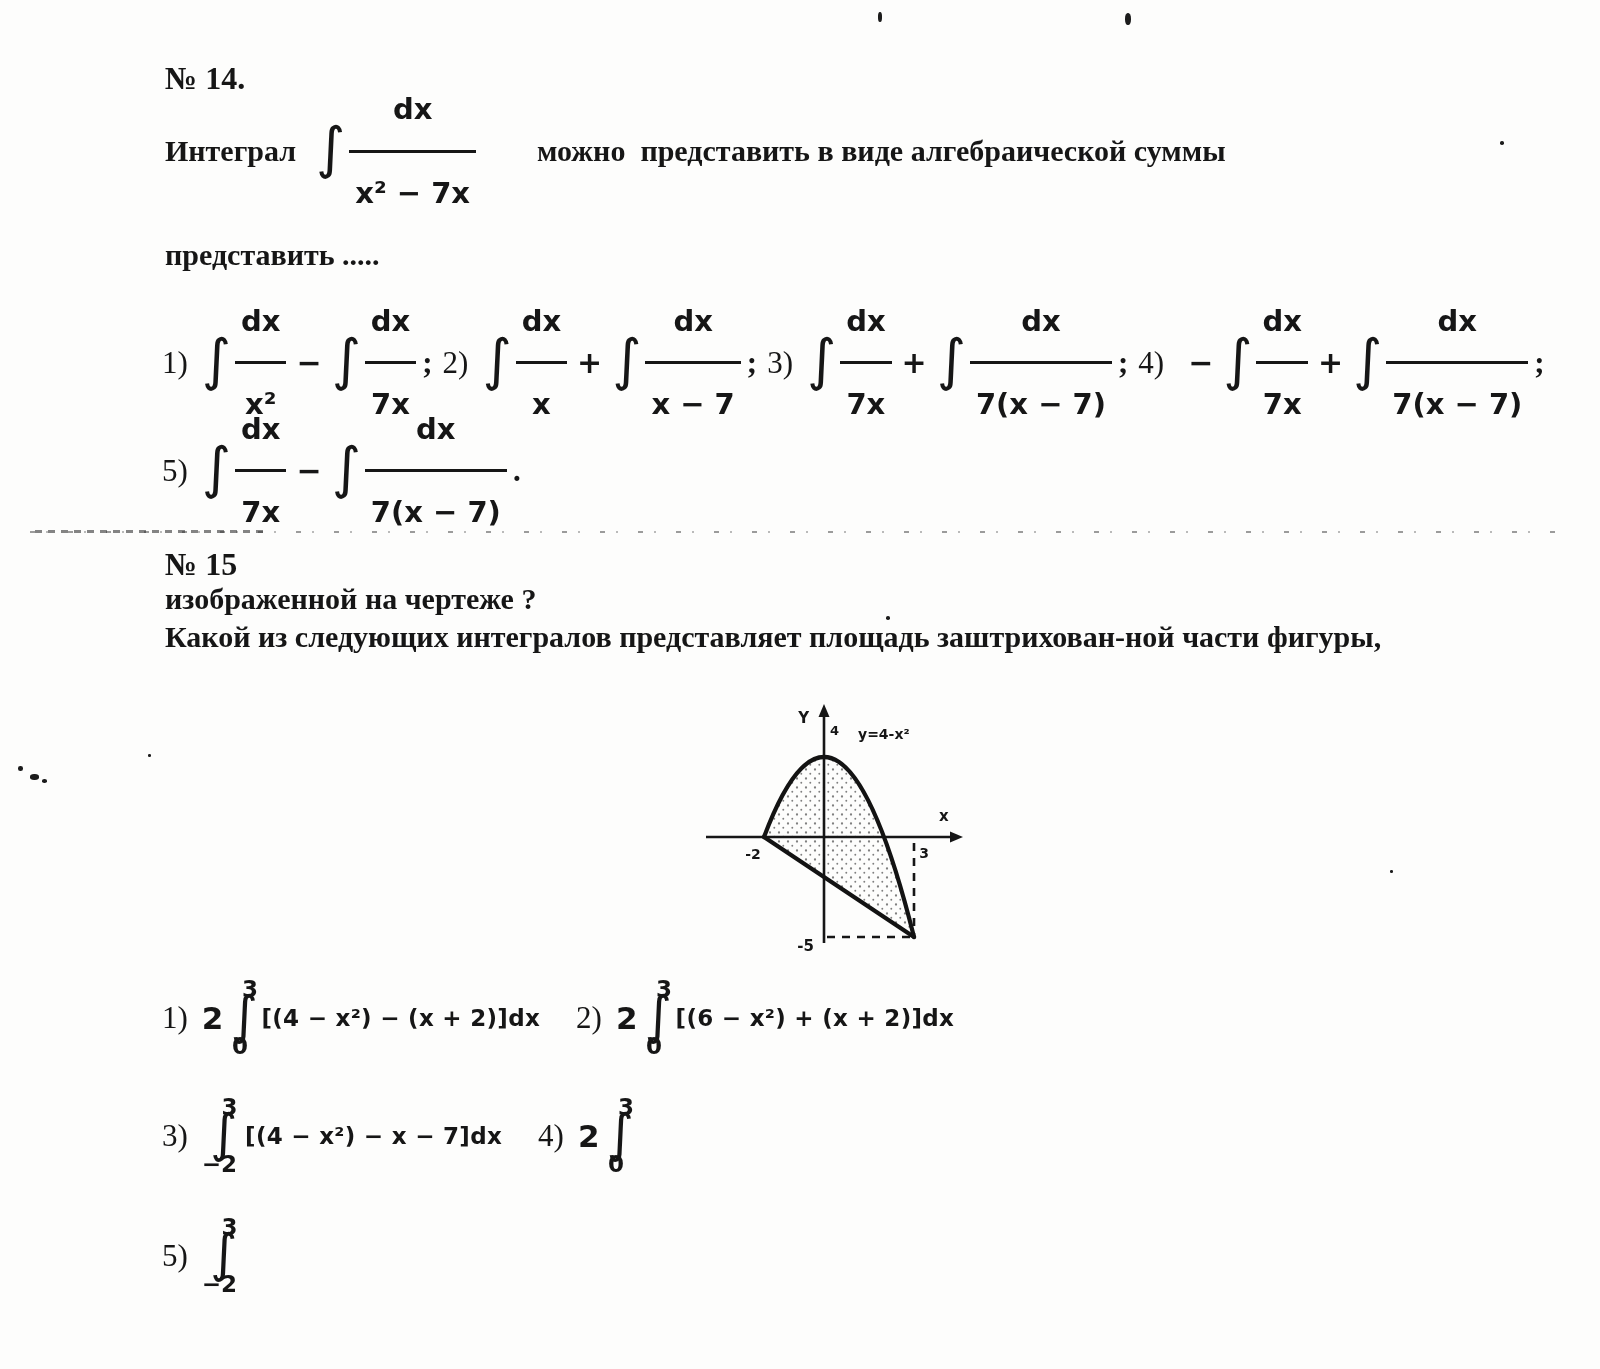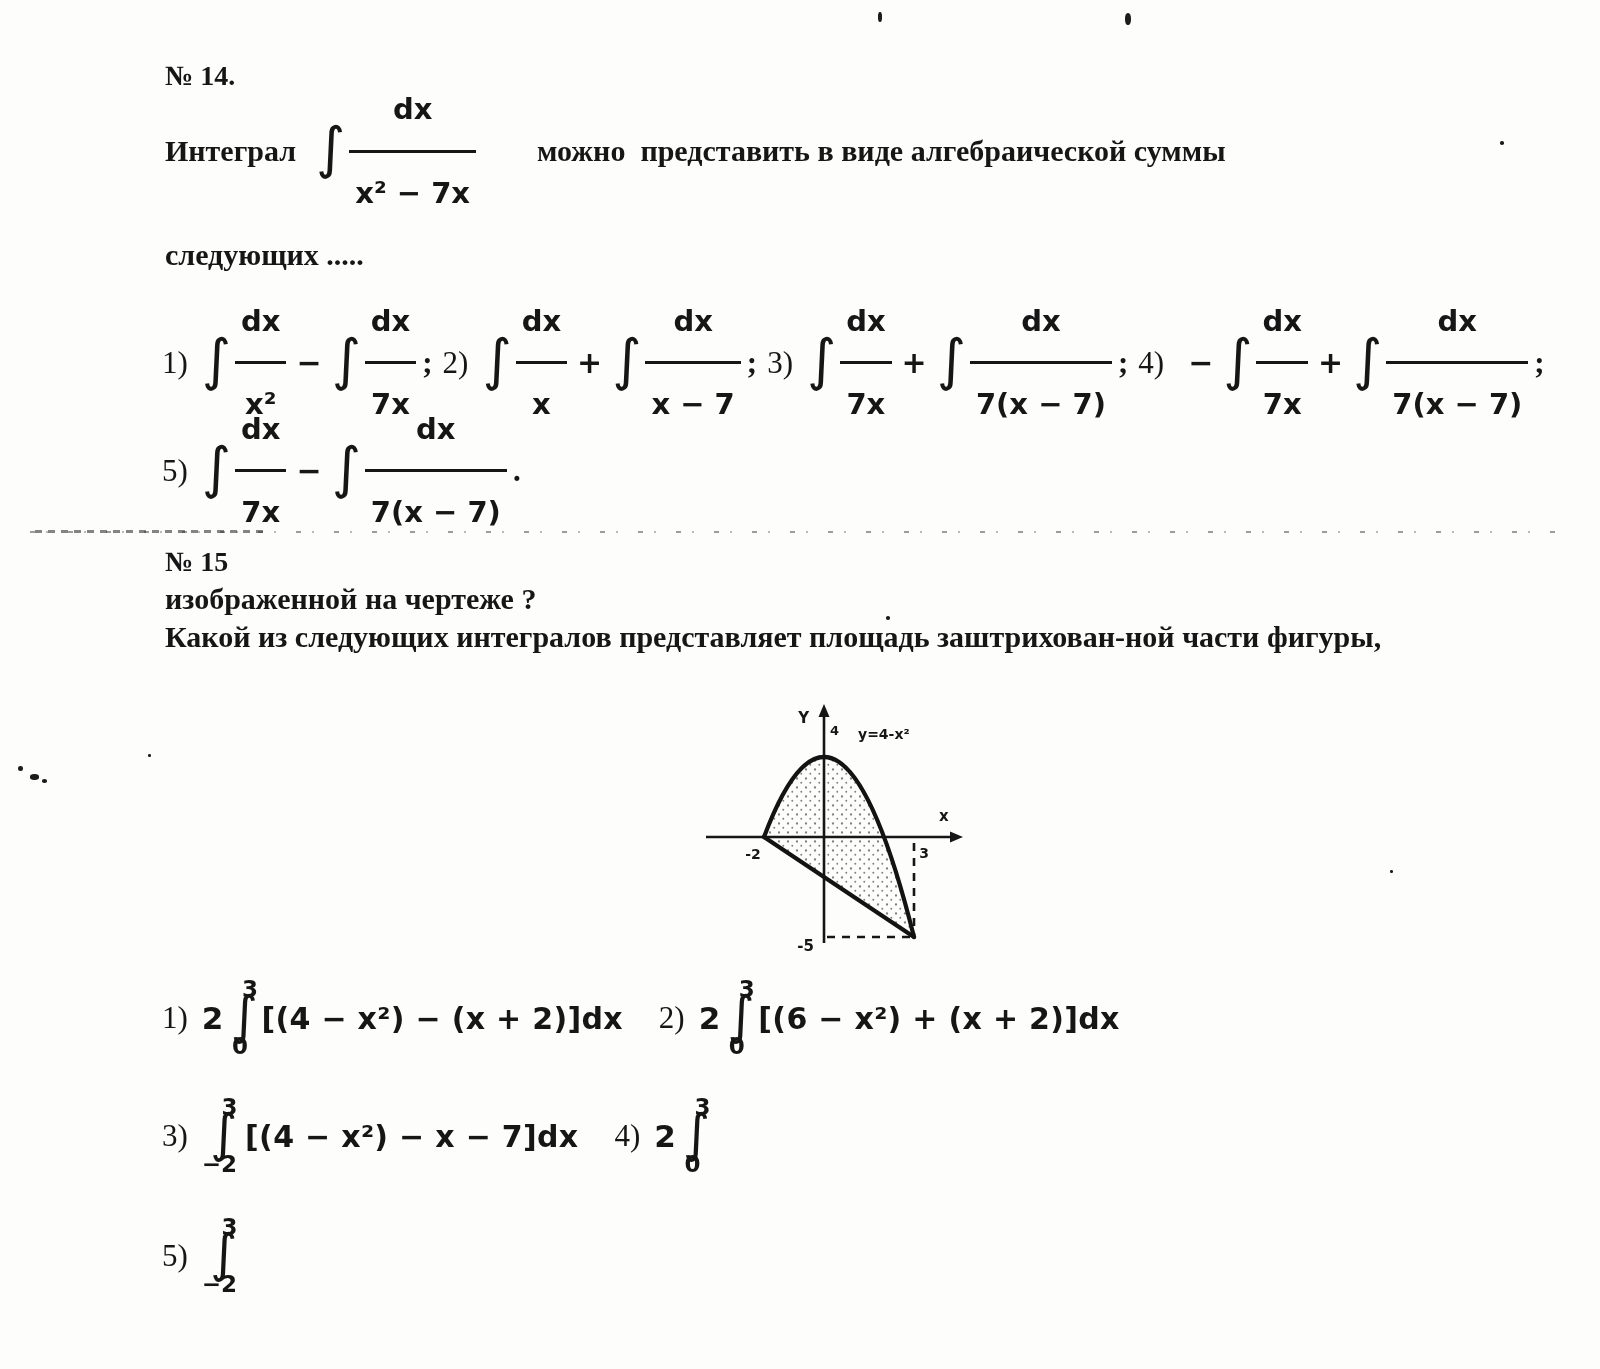--- a/index.html
+++ b/index.html
@@ -7,28 +7,28 @@
     position:relative;
     width:1600px;
     height:1369px;
     background:#fdfdfc;
     color:#161616;
     font-family:"Liberation Serif", serif;
     overflow:hidden;
   }
   .abs{position:absolute;}
   .rus{font-family:"Liberation Serif", serif;font-weight:700;font-size:30px;color:#161616;}
-  .num-head{font-family:"Liberation Serif", serif;font-weight:700;font-size:28px;}
+  .num-head{font-family:"Liberation Serif", serif;font-weight:700;font-size:32px;}
   
   .f-row{display:flex;align-items:center;}
   .f-label{font-family:"Liberation Serif", serif;font-weight:400;font-size:31px;margin-right:14px;white-space:pre;}
   .f-op{font-family:"DejaVu Sans", sans-serif;font-weight:700;font-size:30px;margin:0 10px;}
   .f-punc{font-family:"Liberation Serif", serif;font-weight:700;font-size:31px;margin:0 10px 0 6px;}
   .f-coef{font-family:"DejaVu Sans", sans-serif;font-weight:700;font-size:31px;margin-right:3px;}
-  .f-expr{font-family:"DejaVu Sans", sans-serif;font-weight:700;font-size:30px;letter-spacing:.3px;white-space:pre;}
+  .f-expr{font-family:"DejaVu Sans", sans-serif;font-weight:700;font-size:23px;letter-spacing:.3px;white-space:pre;}
   .f-sp{display:inline-block;width:36px;}
   .intfrac{display:inline-flex;align-items:center;}
   .int-sign{font-family:"DejaVu Sans", sans-serif;font-weight:400;font-size:56px;line-height:.85;transform:translateY(-3px);}
   .frac{display:inline-flex;flex-direction:column;align-items:center;margin-left:4px;gap:24px;}
   .frac .num,.frac .den{font-family:"DejaVu Sans", sans-serif;font-weight:700;font-size:29px;line-height:1.12;padding:0 6px;white-space:pre;}
   .frac .bar{align-self:stretch;height:3px;background:#161616;}
   .dint{display:inline-flex;flex-direction:column;align-items:center;line-height:1;margin:0 4px;}
   .dint .bnd{font-family:"DejaVu Sans", sans-serif;font-weight:700;font-size:23px;}
   .dint .up{transform:translateX(6px);margin-bottom:-5px;}
   .dint .lo{transform:translateX(-4px);margin-top:-5px;}
@@ -66,21 +66,21 @@
           <span class="frac">
             <span class="num">dx</span>
             <span class="bar"></span>
             <span class="den">x² − 7x</span>
           </span>
         </span>
       </span>
     <span class="rus" style="white-space:pre;margin-left:39px;">можно  представить в виде алгебраической суммы</span>
   </div>
 
-  <div class="abs rus" style="left:165px;top:238px;">следующих .....</div>
+  <div class="abs rus" style="left:165px;top:238px;">представить .....</div>
 
   <div class="abs f-row" style="left:162px;top:305px;">
       <span class="f-label">1)</span>
       <span class="intfrac">
         <span class="int-sign">∫</span>
         <span class="frac">
           <span class="num">dx</span>
           <span class="bar"></span>
           <span class="den">x²</span>
         </span>

